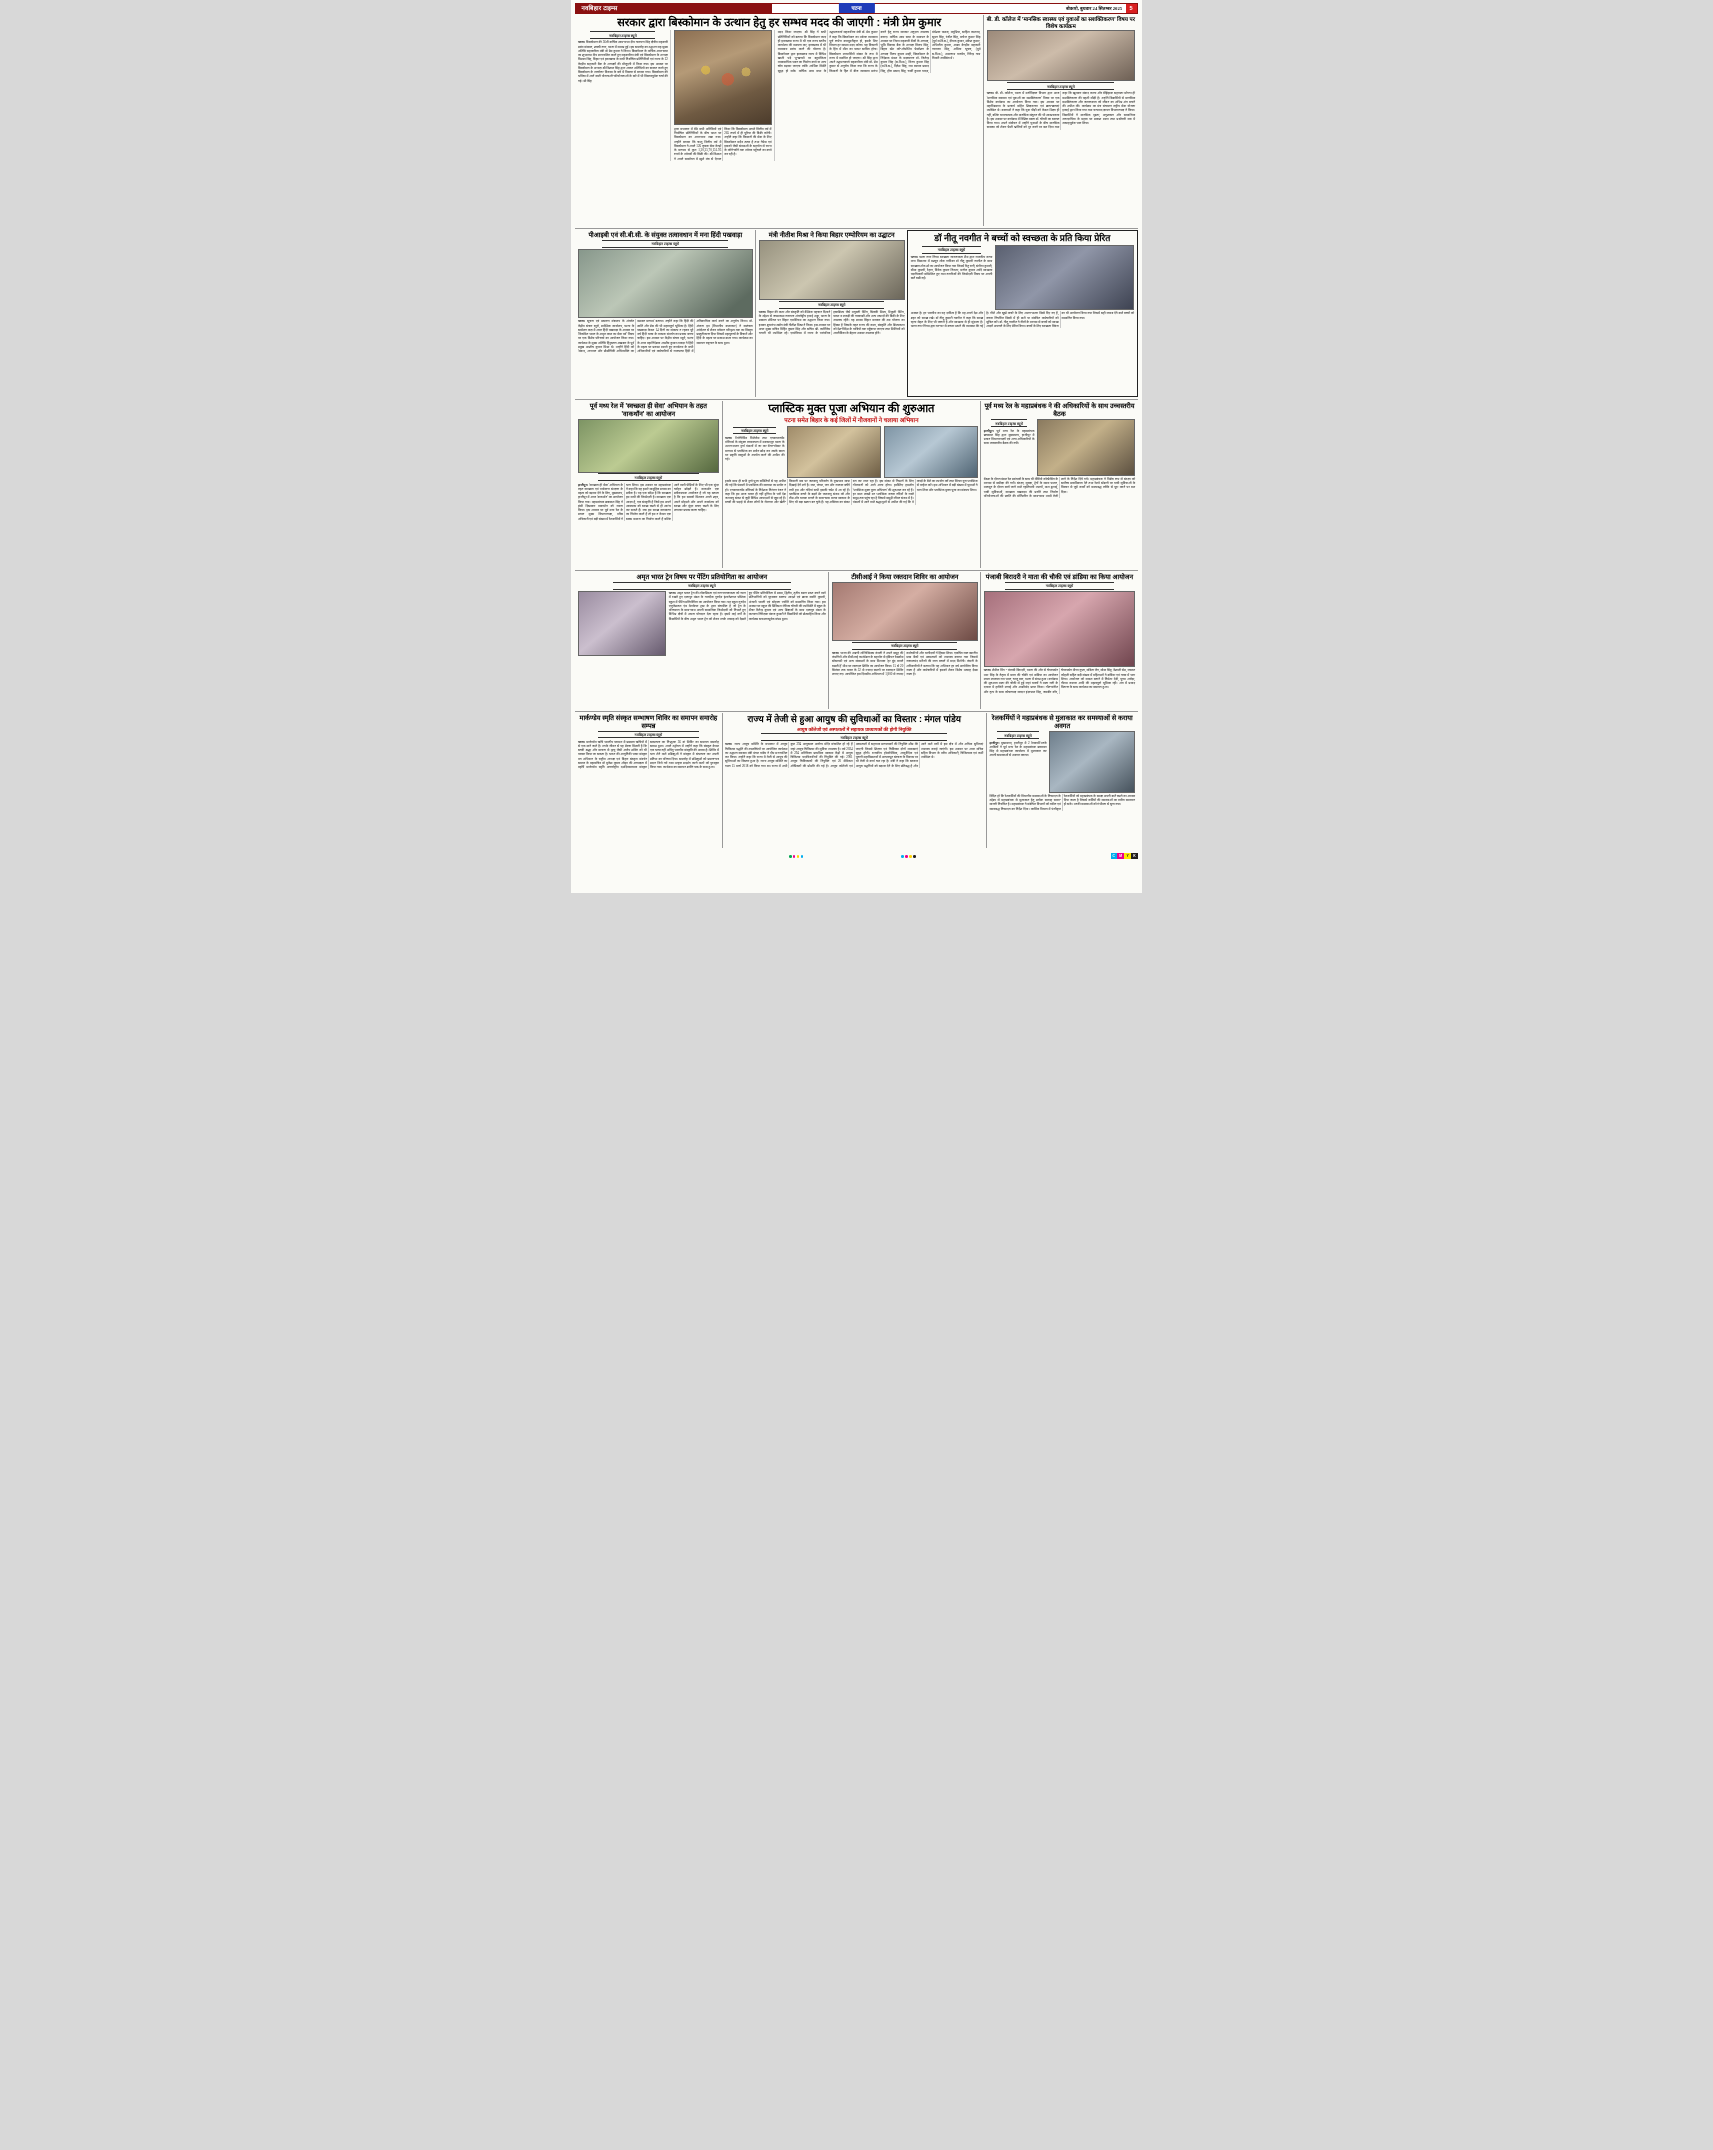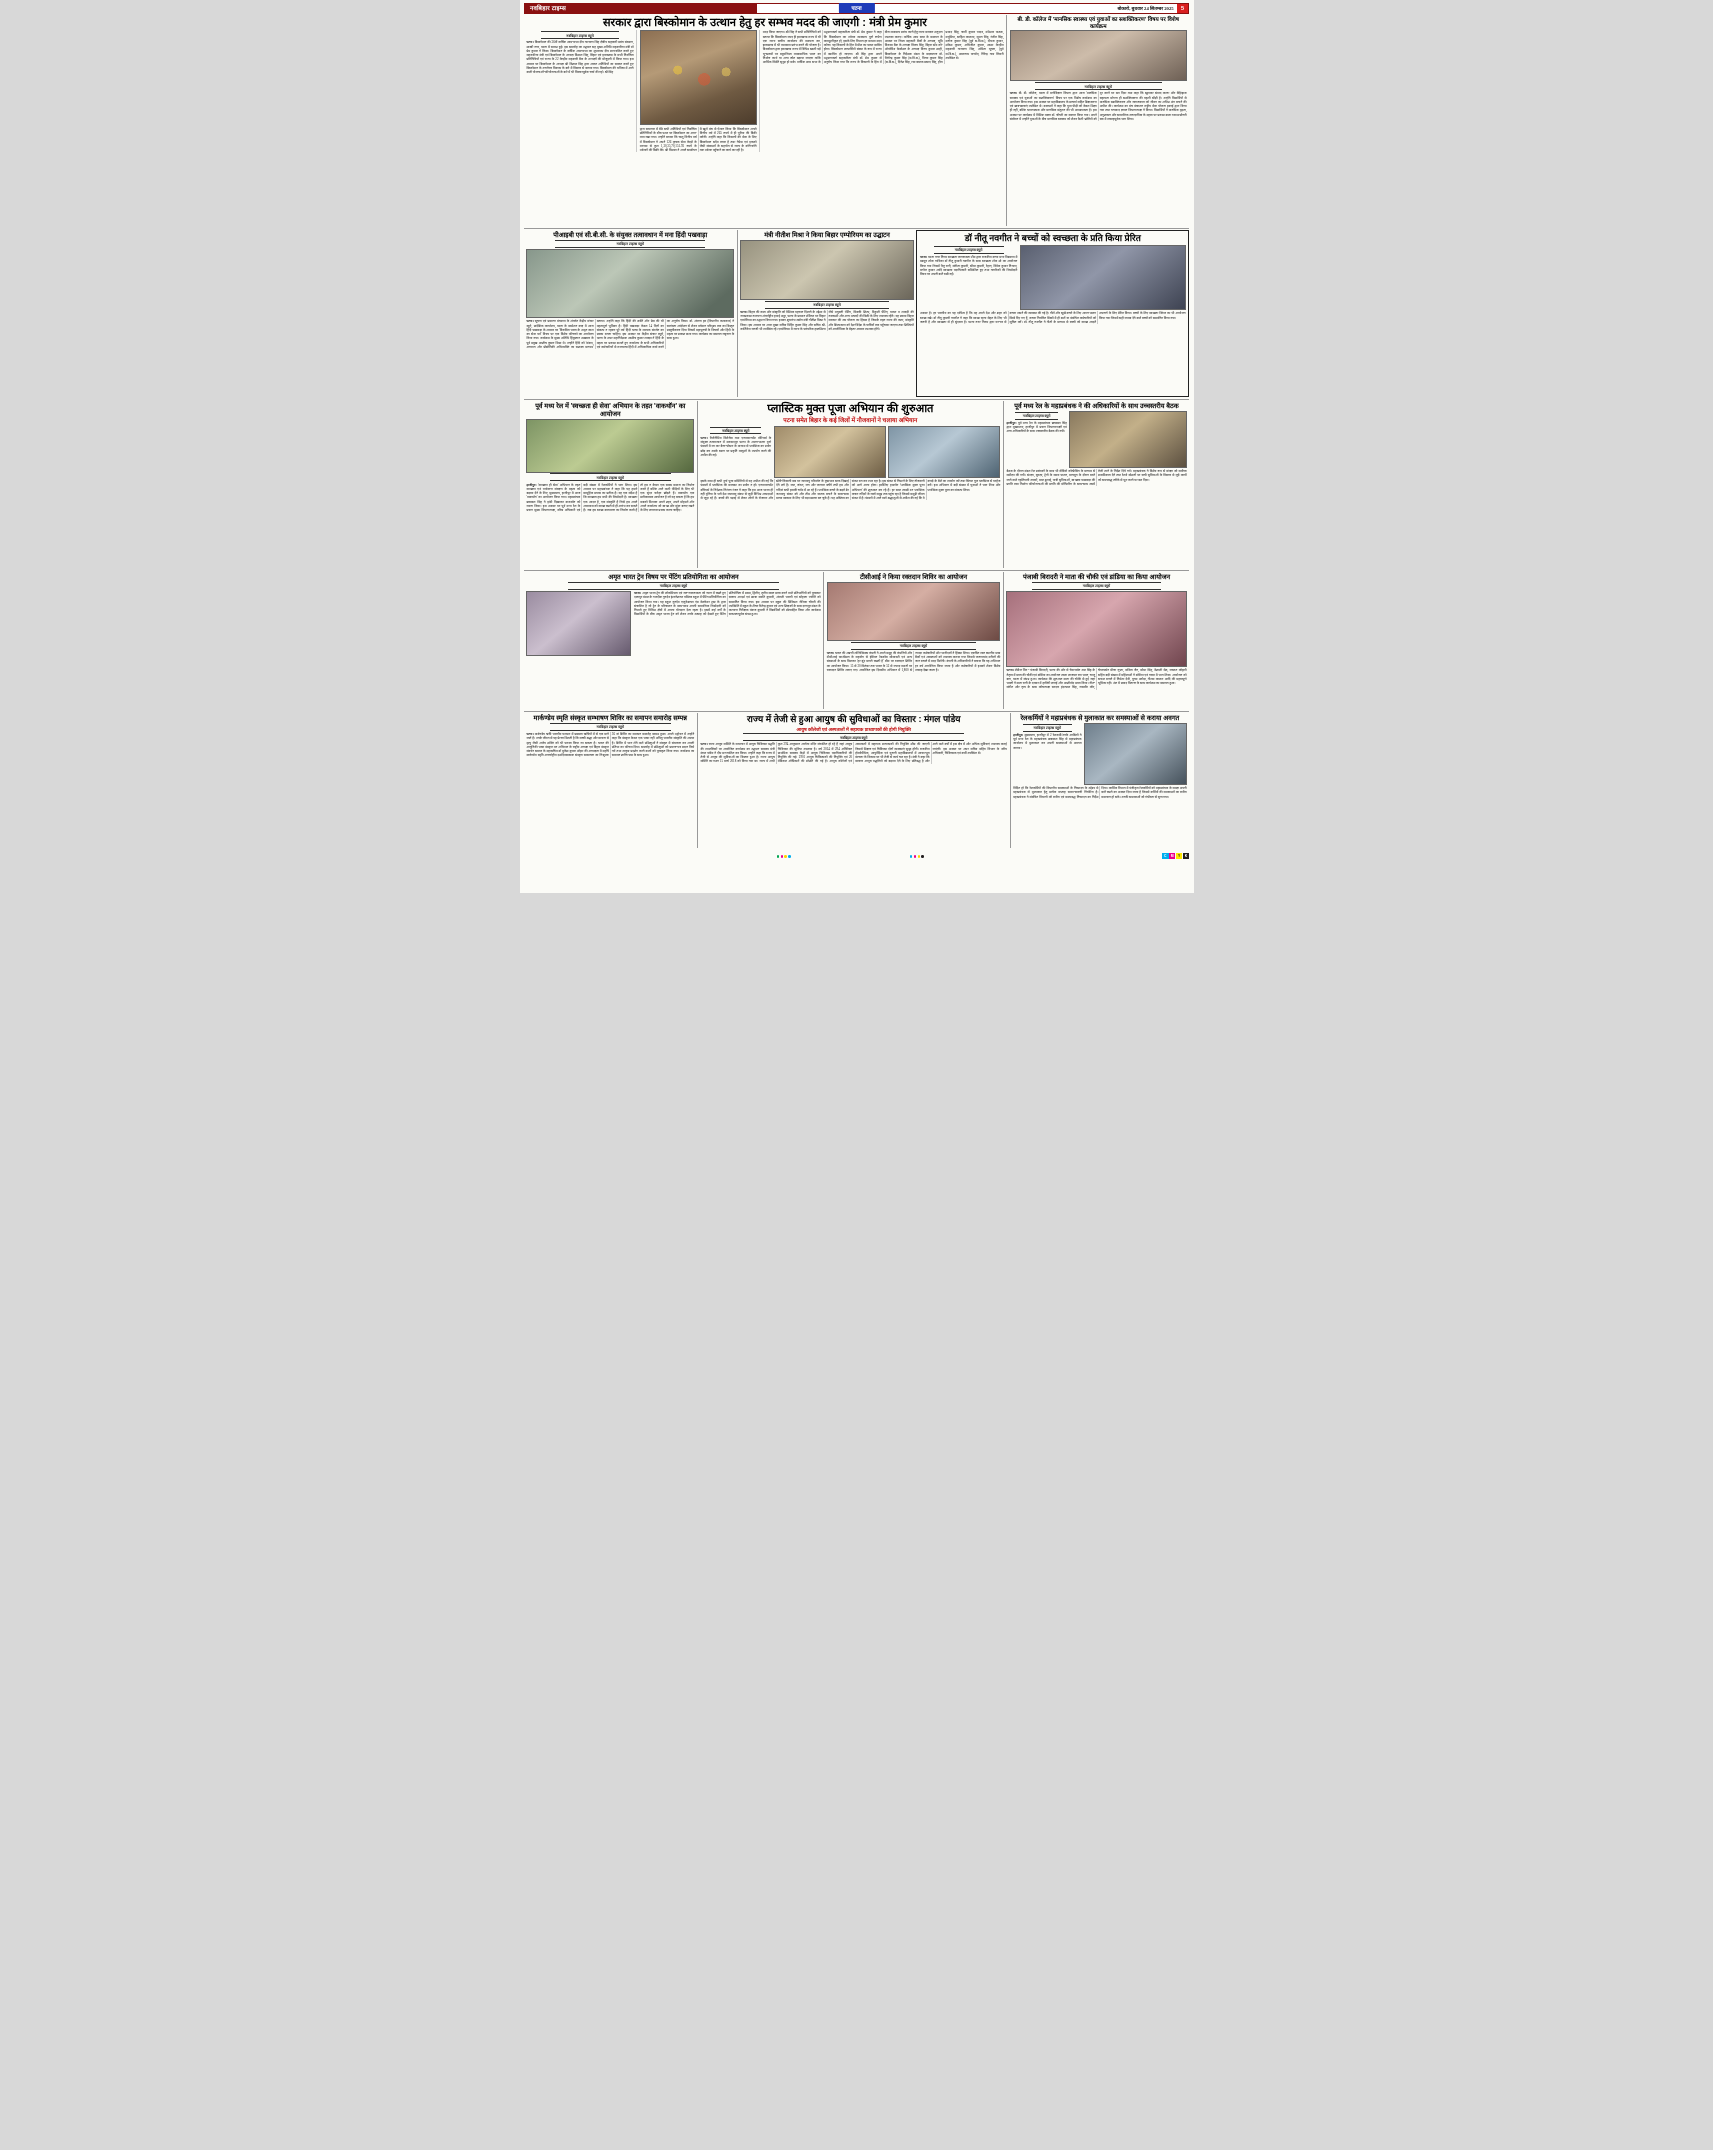--- a/index.html
+++ b/index.html
@@ -1,17 +1,17 @@
 <!DOCTYPE html>
 <html style="font-size:6.9px"><head>
 <meta charset="utf-8">
 <style>
   *{margin:0;padding:0;box-sizing:border-box}
   html,body{background:#d8d8d8}
-  .page{width:674px;min-height:893px;margin:0 auto;background:#fbfbf7;padding:2.6px 4.3px 1.7px;
+  .page{width:571px;min-height:893px;margin:0 auto;background:#fbfbf7;padding:2.6px 4.3px 1.7px;
         font-family:"Liberation Serif",serif;color:#111}
   
   .topbar{display:flex;align-items:stretch;height:11.2px;border:0.9px solid #8a1010;position:relative;background:#fff}
   .masthead{background:#8a1010;color:#fff;width:35%;display:flex;align-items:center;padding:0 5.2px;
             font-weight:bold;font-size:6px;font-family:"Liberation Sans",sans-serif;letter-spacing:0.2px}
   .edition{position:absolute;left:50%;top:50%;transform:translate(-50%,-50%);background:#1d3bb8;color:#fff;
            font-weight:bold;font-size:5.4px;padding:0.9px 13px;border-radius:0.9px;font-family:"Liberation Sans",sans-serif}
   .top-right{margin-left:auto;display:flex;align-items:stretch;gap:3.4px}
   .top-date{font-size:4.7px;font-weight:bold;display:flex;align-items:center}
   .pagenum{background:#d91f1f;color:#fff;font-weight:bold;font-size:5.6px;width:11.2px;display:flex;

